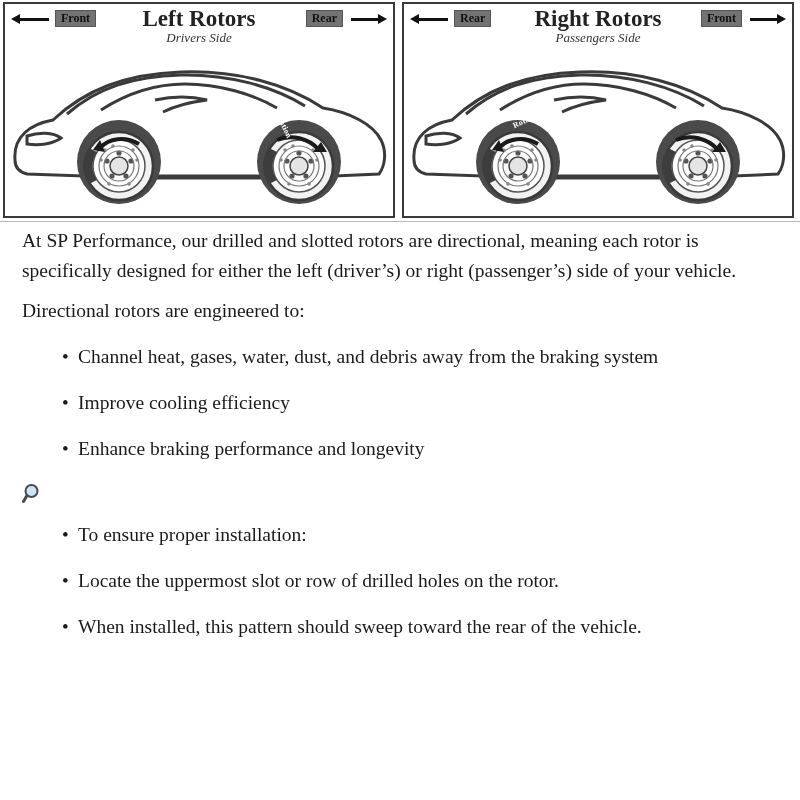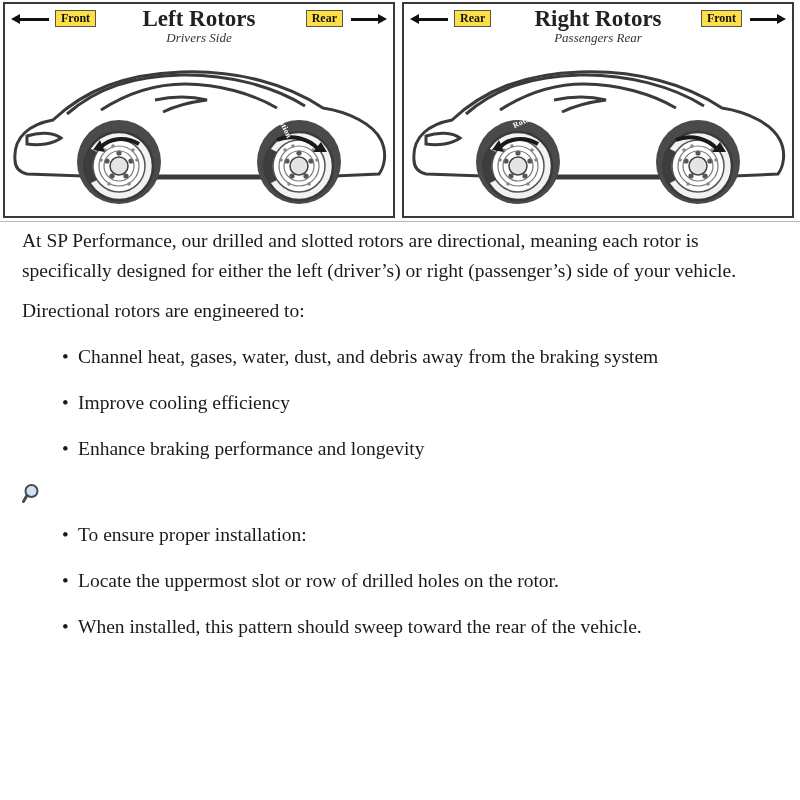--- a/index.html
+++ b/index.html
@@ -71,21 +71,21 @@
     top: 6px;
     display: flex;
     align-items: center;
     gap: 2px;
     font-size: 12px;
     font-weight: bold;
     font-family: "Liberation Serif", serif;
     color: #111;
   }
   .dir-tag .lbl {
-    background: #fde047;
+    background: #737373;
     border: 1px solid #555;
     padding: 0 5px;
     line-height: 15px;
     height: 15px;
     display: inline-block;
   }
   .arrow-left, .arrow-right {
     width: 42px;
     height: 10px;
     position: relative;
@@ -319,21 +319,21 @@
     <div class="panel right">
       <div class="dir-tag tag-tl">
         <span class="arrow-left"></span>
         <span class="lbl">Rear</span>
       </div>
       <div class="dir-tag tag-tr">
         <span class="lbl">Front</span>
         <span class="arrow-right"></span>
       </div>
       <div class="panel-title">Right Rotors</div>
-      <div class="panel-sub">Passengers Rear</div>
+      <div class="panel-sub">Passengers Side</div>
 
       <svg class="car-svg" width="388" height="176" viewBox="0 0 388 176">
         <g fill="none" stroke="#3a3a3a" stroke-width="3">
           <path d="M10,120 C8,96 26,84 48,80 C80,50 120,34 176,32 C232,30 282,44 318,68 C344,72 368,84 376,100 C382,112 380,126 374,134 L330,136 C328,116 312,104 294,104 C276,104 260,116 258,136 L150,136 C148,116 132,104 114,104 C96,104 80,116 78,136 L22,134 C14,132 10,128 10,120 Z"></path>
           <path d="M62,74 C92,48 128,36 176,35 C222,34 268,46 300,66"></path>
           <path d="M96,70 C124,52 152,44 180,44 C214,44 248,54 272,68"></path>
           <path d="M150,60 C168,56 186,56 202,60 C186,62 170,66 158,72"></path>
           <path d="M22,96 C34,92 48,92 56,98 C48,104 34,106 22,104 Z"></path>
           <path d="M78,136 C78,114 94,98 114,98 C134,98 150,114 150,136"></path>
           <path d="M258,136 C258,114 274,98 294,98 C314,98 330,114 330,136"></path>

